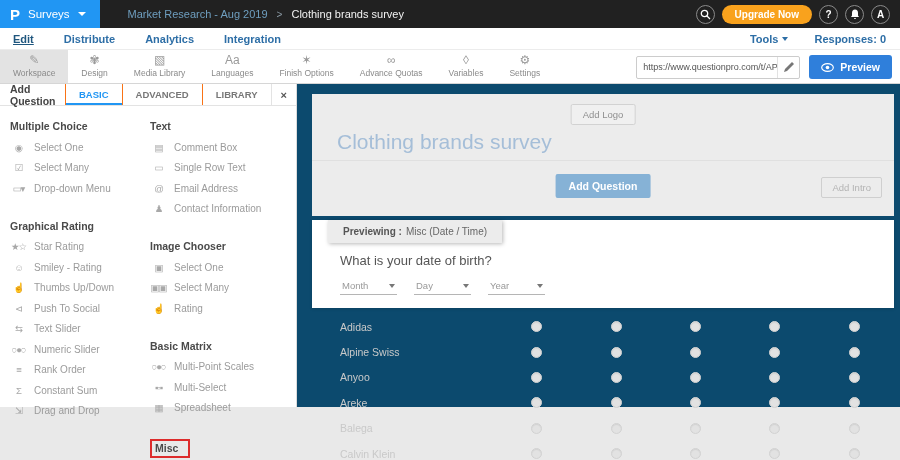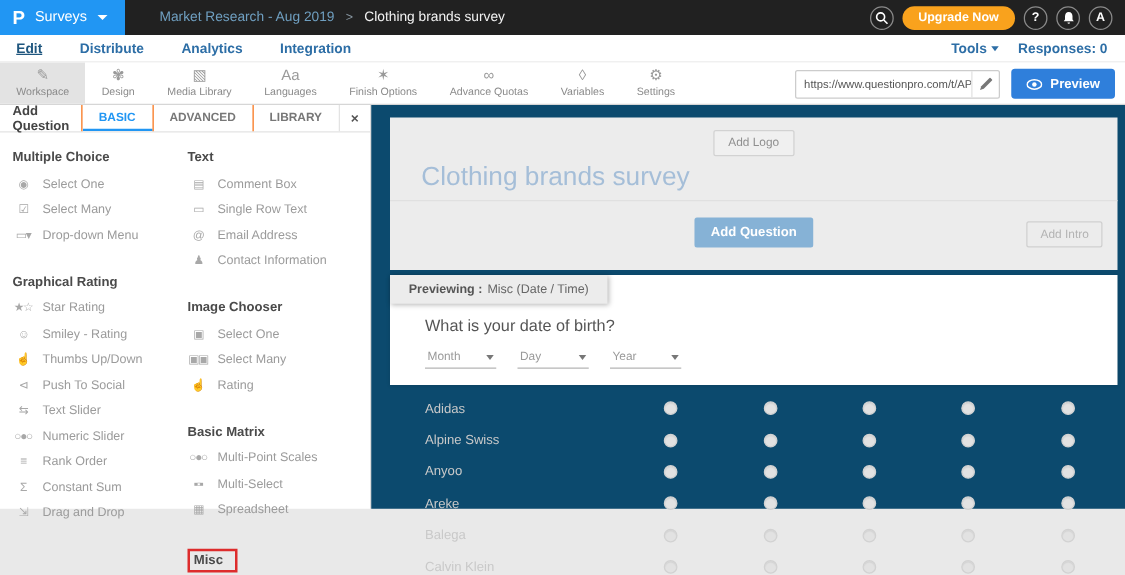--- a/index.html
+++ b/index.html
@@ -18,21 +18,21 @@
   .crumb-current { color:#f2f2f2; }
   .topbar-right { margin-left:auto; display:flex; align-items:center; gap:7px; padding-right:10px; }
   .circle-btn { width:19px; height:19px; border:1px solid #8a8a8a; border-radius:50%; display:flex; align-items:center; justify-content:center; font-size:10px; font-weight:bold; color:#fff; cursor:pointer; background:transparent; }
   .upgrade { background:#f9a21d; color:#fff; border:none; border-radius:10px; height:19px; padding:0 13px; font-size:10px; font-weight:bold; cursor:pointer; font-family:inherit; }
 
   
   .menubar { height:22px; background:#fff; display:flex; align-items:center; font-size:11px; border-bottom:1px solid #ececec; }
   .menu-left { display:flex; gap:30px; padding-left:13px; }
   .menu-item { color:#2d6ea6; cursor:pointer; font-weight:bold; }
   .menu-item.active { text-decoration:underline; color:#1f567e; }
-  .menu-right { margin-left:auto; display:flex; gap:15px; padding-right:14px; color:#2d6ea6; font-weight:bold; align-items:center; }
+  .menu-right { margin-left:auto; display:flex; gap:26px; padding-right:14px; color:#2d6ea6; font-weight:bold; align-items:center; }
   .tools-wrap { display:flex; align-items:center; gap:4px; cursor:pointer; }
   .tri-down-blue { width:0; height:0; border-left:3.5px solid transparent; border-right:3.5px solid transparent; border-top:4px solid #2d6ea6; display:inline-block; }
 
   
   .toolbar { height:34px; background:#fff; border-bottom:1px solid #d6d6d6; display:flex; align-items:stretch; position:relative; }
   .tool-items { display:flex; }
   .tool-item { display:flex; flex-direction:column; align-items:center; justify-content:center; gap:2px; padding:2px 13px 3px; cursor:pointer; position:relative; }
   .tool-item.active { background:#e3e3e3; }
   .tool-icon { font-size:12px; color:#9a9a9a; line-height:1; }
   .tool-label { font-size:8.5px; color:#8a8a8a; white-space:nowrap; }
@@ -66,21 +66,21 @@
   
   .main { flex:1; padding:10px 6px 0 15px; background:#0c4a6e; }
   .survey-head { background:#ececec; height:122px; position:relative; }
   .add-logo { position:absolute; top:10px; left:50%; transform:translateX(-50%); border:1px solid #d2d2d2; background:#f0f0f0; color:#8f8f8f; font-size:9.5px; padding:4px 11px; cursor:pointer; font-family:inherit; border-radius:2px; }
   .survey-title { position:absolute; top:36px; left:25px; font-size:21px; font-weight:normal; color:#a5bed8; }
   .survey-divider { position:absolute; top:66px; left:0; right:0; border-top:1px solid #e0e0e0; }
   .add-question { position:absolute; top:80px; left:50%; transform:translateX(-50%); background:#86b2d6; color:#fff; border:none; font-size:10.5px; font-weight:bold; padding:6px 13px; cursor:pointer; font-family:inherit; border-radius:2px; }
   .add-intro { position:absolute; top:83px; right:12px; border:1px solid #cfcfcf; background:transparent; color:#b3b3b3; font-size:9.5px; padding:4px 10px; cursor:pointer; font-family:inherit; border-radius:2px; }
 
   .preview-card { background:#fff; margin-top:4px; height:88px; position:relative; box-shadow:0 1px 3px rgba(0,0,0,.13); }
-  .preview-tab { position:absolute; top:0; left:0; height:23px; background:#ececec; box-shadow:1px 1px 4px rgba(0,0,0,.28); display:flex; align-items:center; padding:0 15px; font-size:10px; gap:4px; white-space:nowrap; }
+  .preview-tab { position:absolute; top:0; left:16px; height:23px; background:#ececec; box-shadow:1px 1px 4px rgba(0,0,0,.28); display:flex; align-items:center; padding:0 15px; font-size:10px; gap:4px; white-space:nowrap; }
   .pv-strong { font-weight:bold; color:#555; }
   .pv-rest { color:#666; }
   .preview-question { position:absolute; top:33px; left:28px; font-size:13px; color:#555; }
   .preview-selects { position:absolute; top:58px; left:28px; display:flex; gap:17px;justify-content:center; }
   .pv-select { width:57px; border-bottom:1px solid #b5b5b5; display:flex; justify-content:space-between; align-items:center; padding:2px 2px 3px; font-size:9.5px; color:#999; cursor:pointer; }
   .pv-caret { width:0; height:0; border-left:3.5px solid transparent; border-right:3.5px solid transparent; border-top:4px solid #777; }
 
   .matrix { margin-top:6px; }
   .matrix-row { display:flex; align-items:center; height:25.4px; }
   .matrix-label { flex:0 0 185px; padding-left:28px; font-size:10.5px; color:#c9c9c9; white-space:nowrap; }

